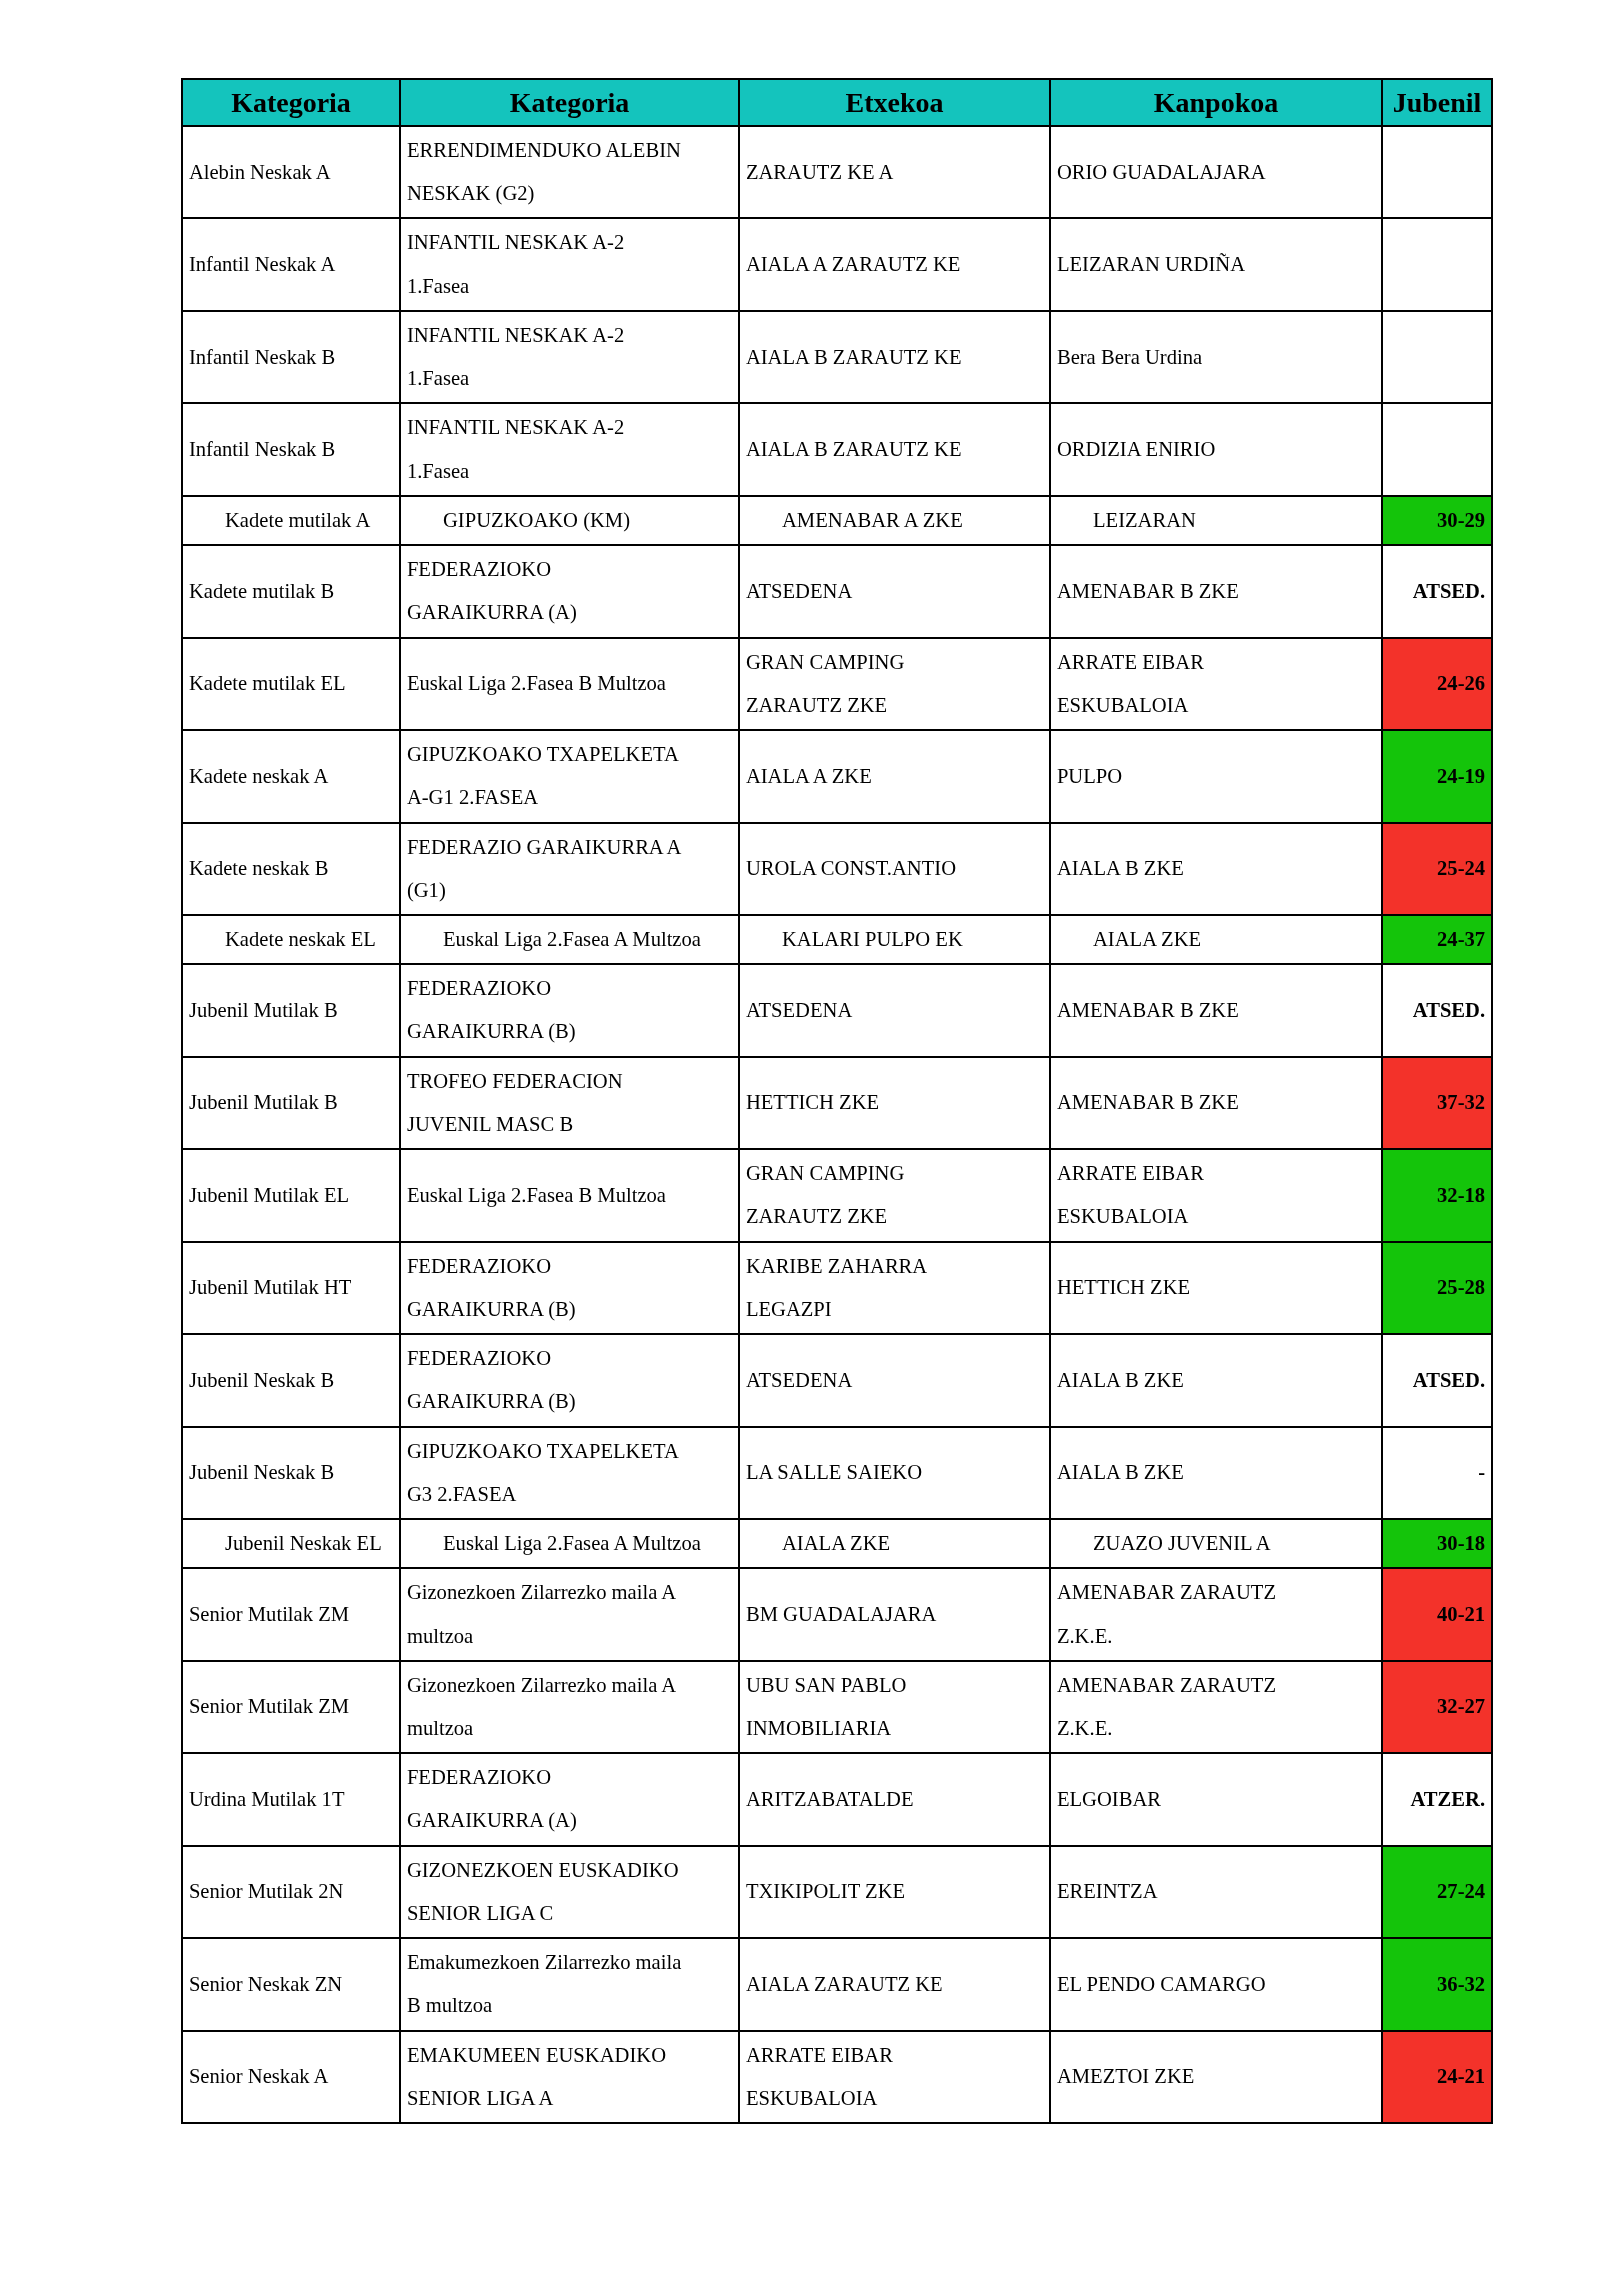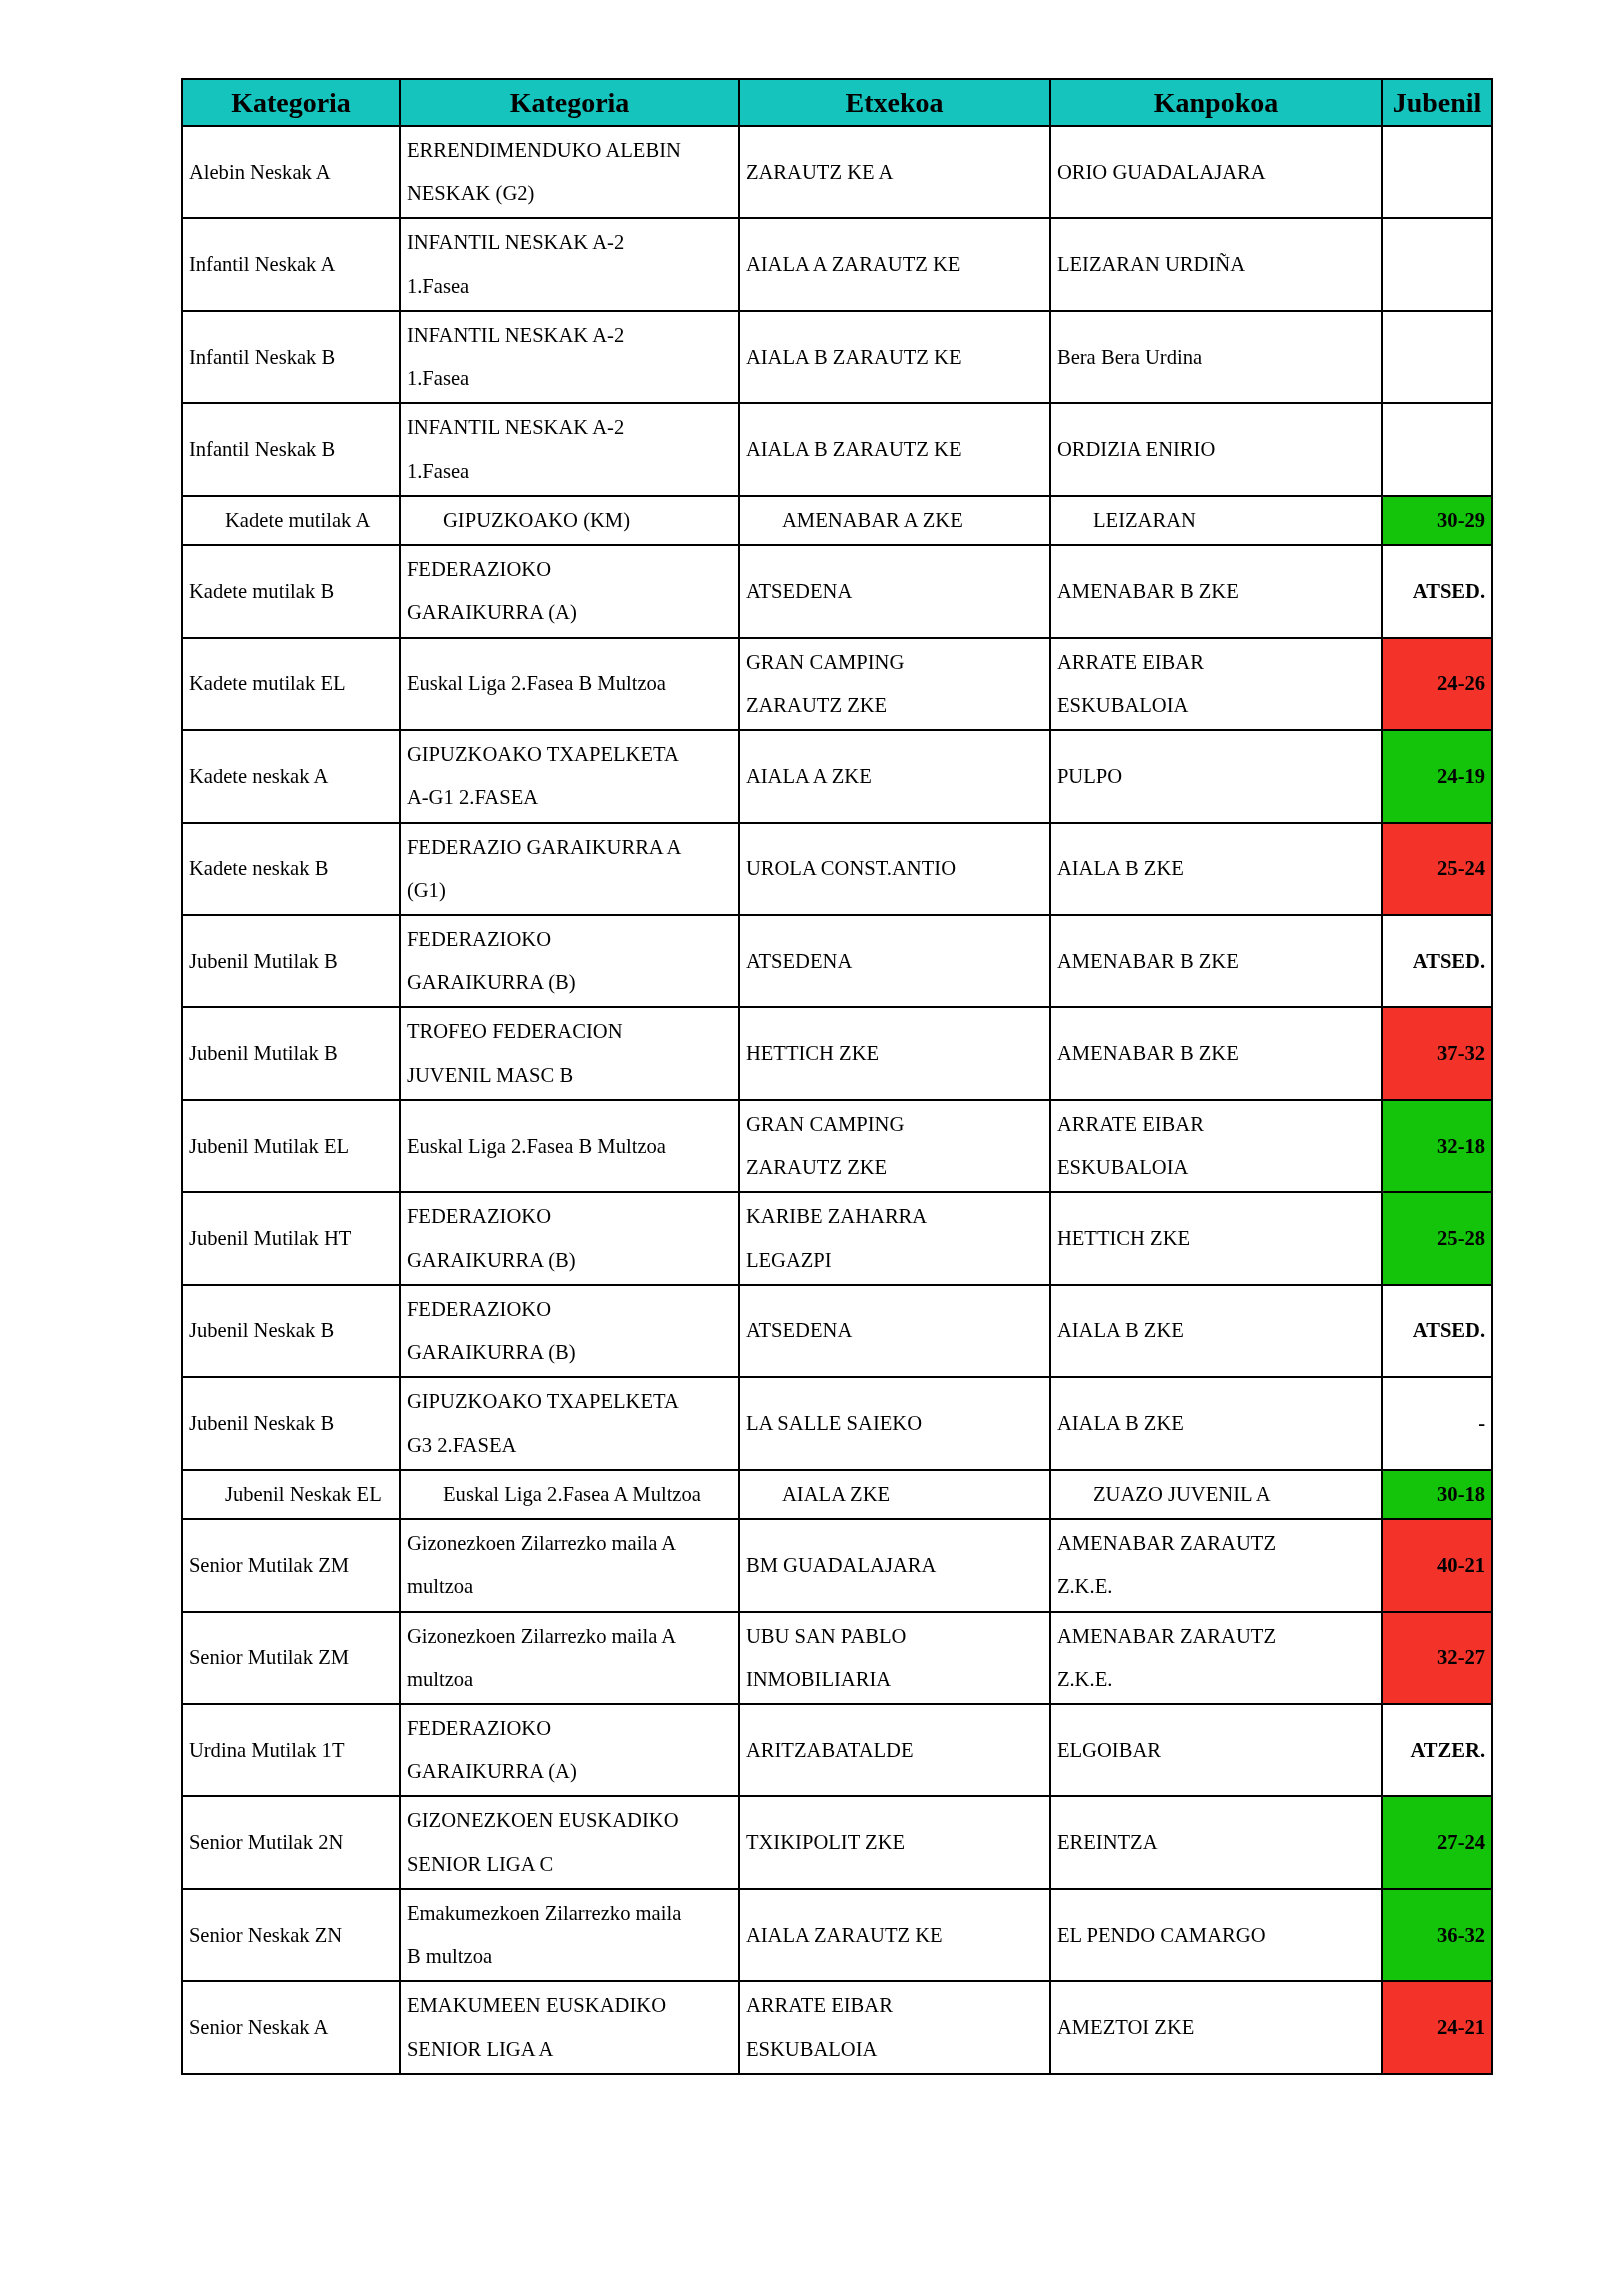--- a/index.html
+++ b/index.html
@@ -131,20 +131,27 @@
           <td>PULPO</td>
           <td class="emaitza green">24-19</td>
         </tr>
         <tr class="tall">
           <td>Kadete neskak B</td>
           <td>FEDERAZIO GARAIKURRA A<br>(G1)</td>
           <td>UROLA CONST.ANTIO</td>
           <td>AIALA B ZKE</td>
           <td class="emaitza red">25-24</td>
         </tr>
+        <tr class="short page-break">
+          <td>Kadete neskak EL</td>
+          <td>Euskal Liga 2.Fasea A Multzoa</td>
+          <td>KALARI PULPO EK</td>
+          <td>AIALA ZKE</td>
+          <td class="emaitza green">24-37</td>
+        </tr>
         <tr class="tall">
           <td>Jubenil Mutilak B</td>
           <td>FEDERAZIOKO<br>GARAIKURRA (B)</td>
           <td>ATSEDENA</td>
           <td>AMENABAR B ZKE</td>
           <td class="emaitza none">ATSED.</td>
         </tr>
         <tr class="tall">
           <td>Jubenil Mutilak B</td>
           <td>TROFEO FEDERACION<br>JUVENIL MASC B</td>

